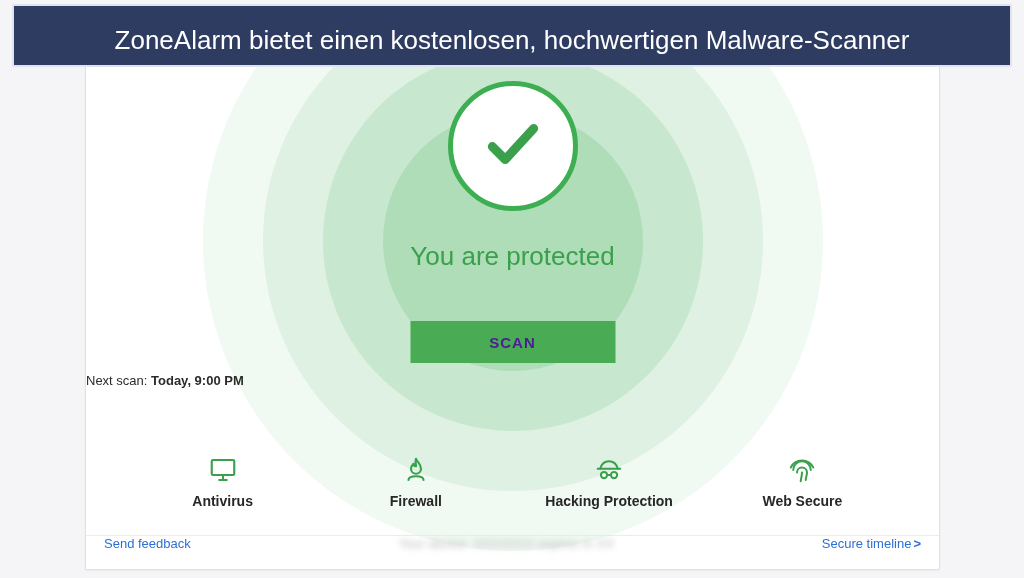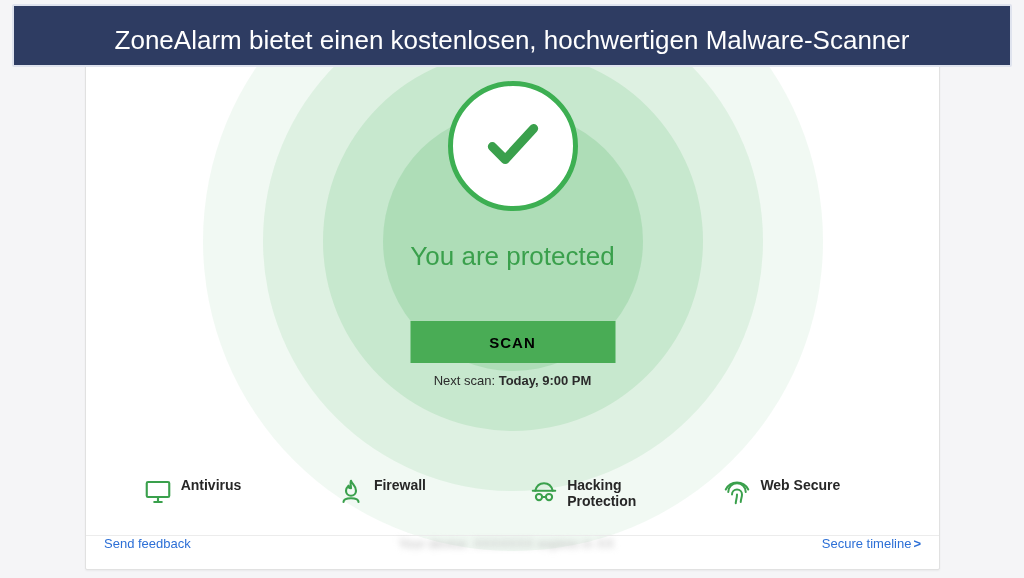--- a/index.html
+++ b/index.html
@@ -88,57 +88,58 @@
     font-weight: 400;
     z-index: 5;
   }
 
   .scan-btn {
     position: absolute;
     top: 280px;
     left: 50%;
     transform: translateX(-50%);
     background: #49ac55;
-    color: #000000;
+    color: #4c1d95;
     border: none;
     font-size: 15px;
     font-weight: 700;
     letter-spacing: 1px;
     width: 205px;
     height: 42px;
     cursor: pointer;
     z-index: 5;
     font-family: inherit;
   }
 
   .next-scan {
     position: absolute;
     top: 332px;
     left: 0;
     right: 0;
-    text-align: center;
+    text-align: left;
     font-size: 13px;
     color: #2b2b2b;
     z-index: 5;
   }
   .next-scan .bold { font-weight: 700; }
 
   .features {
     position: absolute;
     left: 0;
     right: 0;
     bottom: 60px;
     display: flex;
     justify-content: space-around;
     padding: 0 40px;
     z-index: 5;
   }
   .feat {
     display: flex;
-    flex-direction: row;
+    flex-direction: column;
+    align-items: center;
     gap: 8px;
     width: 160px;
     cursor: pointer;
   }
   .feat-icon { width: 30px; height: 30px; display:flex; align-items:center; justify-content:center; }
   .feat-icon svg { stroke: #3aa04c; }
   .feat-label { font-size: 14px; font-weight: 700; color: #272727; }
 
   .footer {
     position: absolute;

